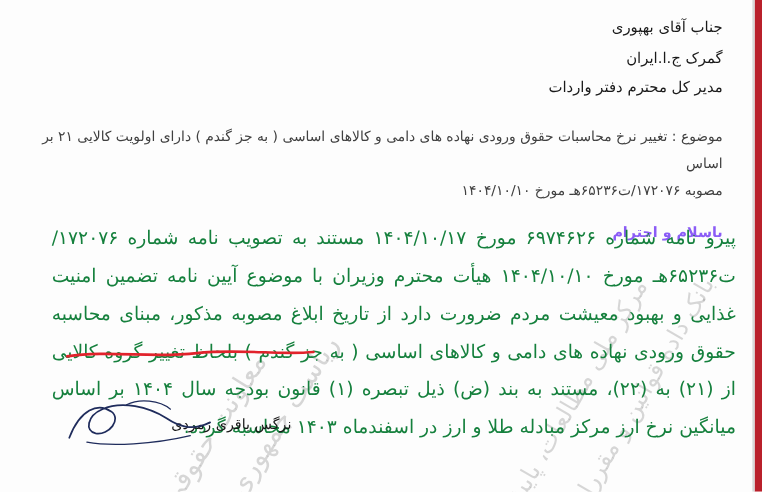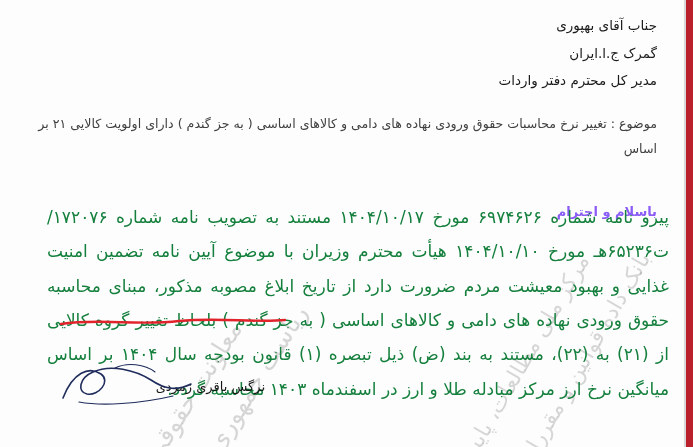--- a/index.html
+++ b/index.html
@@ -174,20 +174,21 @@
   <div class="watermark wm4">بانک داده قوانین و مقررات</div>
 
   <div class="addressee">
     <div>جناب آقای بهپوری</div>
     <div>گمرک ج.ا.ایران</div>
     <div>مدیر کل محترم دفتر واردات</div>
   </div>
 
   <div class="subject">
     <div>موضوع : تغییر نرخ محاسبات حقوق ورودی نهاده های دامی و کالاهای اساسی ( به جز گندم ) دارای اولویت کالایی ۲۱ بر اساس</div>
+    <div>مصوبه ۱۷۲۰۷۶/ت۶۵۲۳۶هـ مورخ ۱۴۰۴/۱۰/۱۰</div>
   </div>
 
   <div class="salutation">باسلام و احترام</div>
 
   <div class="body-par">پیرو نامه شماره ۶۹۷۴۶۲۶ مورخ ۱۴۰۴/۱۰/۱۷ مستند به تصویب نامه شماره ۱۷۲۰۷۶/ت۶۵۲۳۶هـ مورخ ۱۴۰۴/۱۰/۱۰ هیأت محترم وزیران با موضوع آیین نامه تضمین امنیت غذایی و بهبود معیشت مردم ضرورت دارد از تاریخ ابلاغ مصوبه مذکور، مبنای محاسبه حقوق ورودی نهاده های دامی و کالاهای اساسی ( به جز گندم ) بلحاظ تغییر گروه کالایی از (۲۱) به (۲۲)، مستند به بند (ض) ذیل تبصره (۱) قانون بودجه سال ۱۴۰۴ بر اساس میانگین نرخ ارز مرکز مبادله طلا و ارز در اسفندماه ۱۴۰۳ محاسبه گردد.</div>
 
   <svg class="red-underline" viewBox="0 0 228 12" preserveAspectRatio="none">
     <path d="M2,8 C40,2 80,10 120,5 C160,1 195,7 226,4" stroke="#e1232c" stroke-width="2.4" fill="none" stroke-linecap="round"></path>
   </svg>
 

